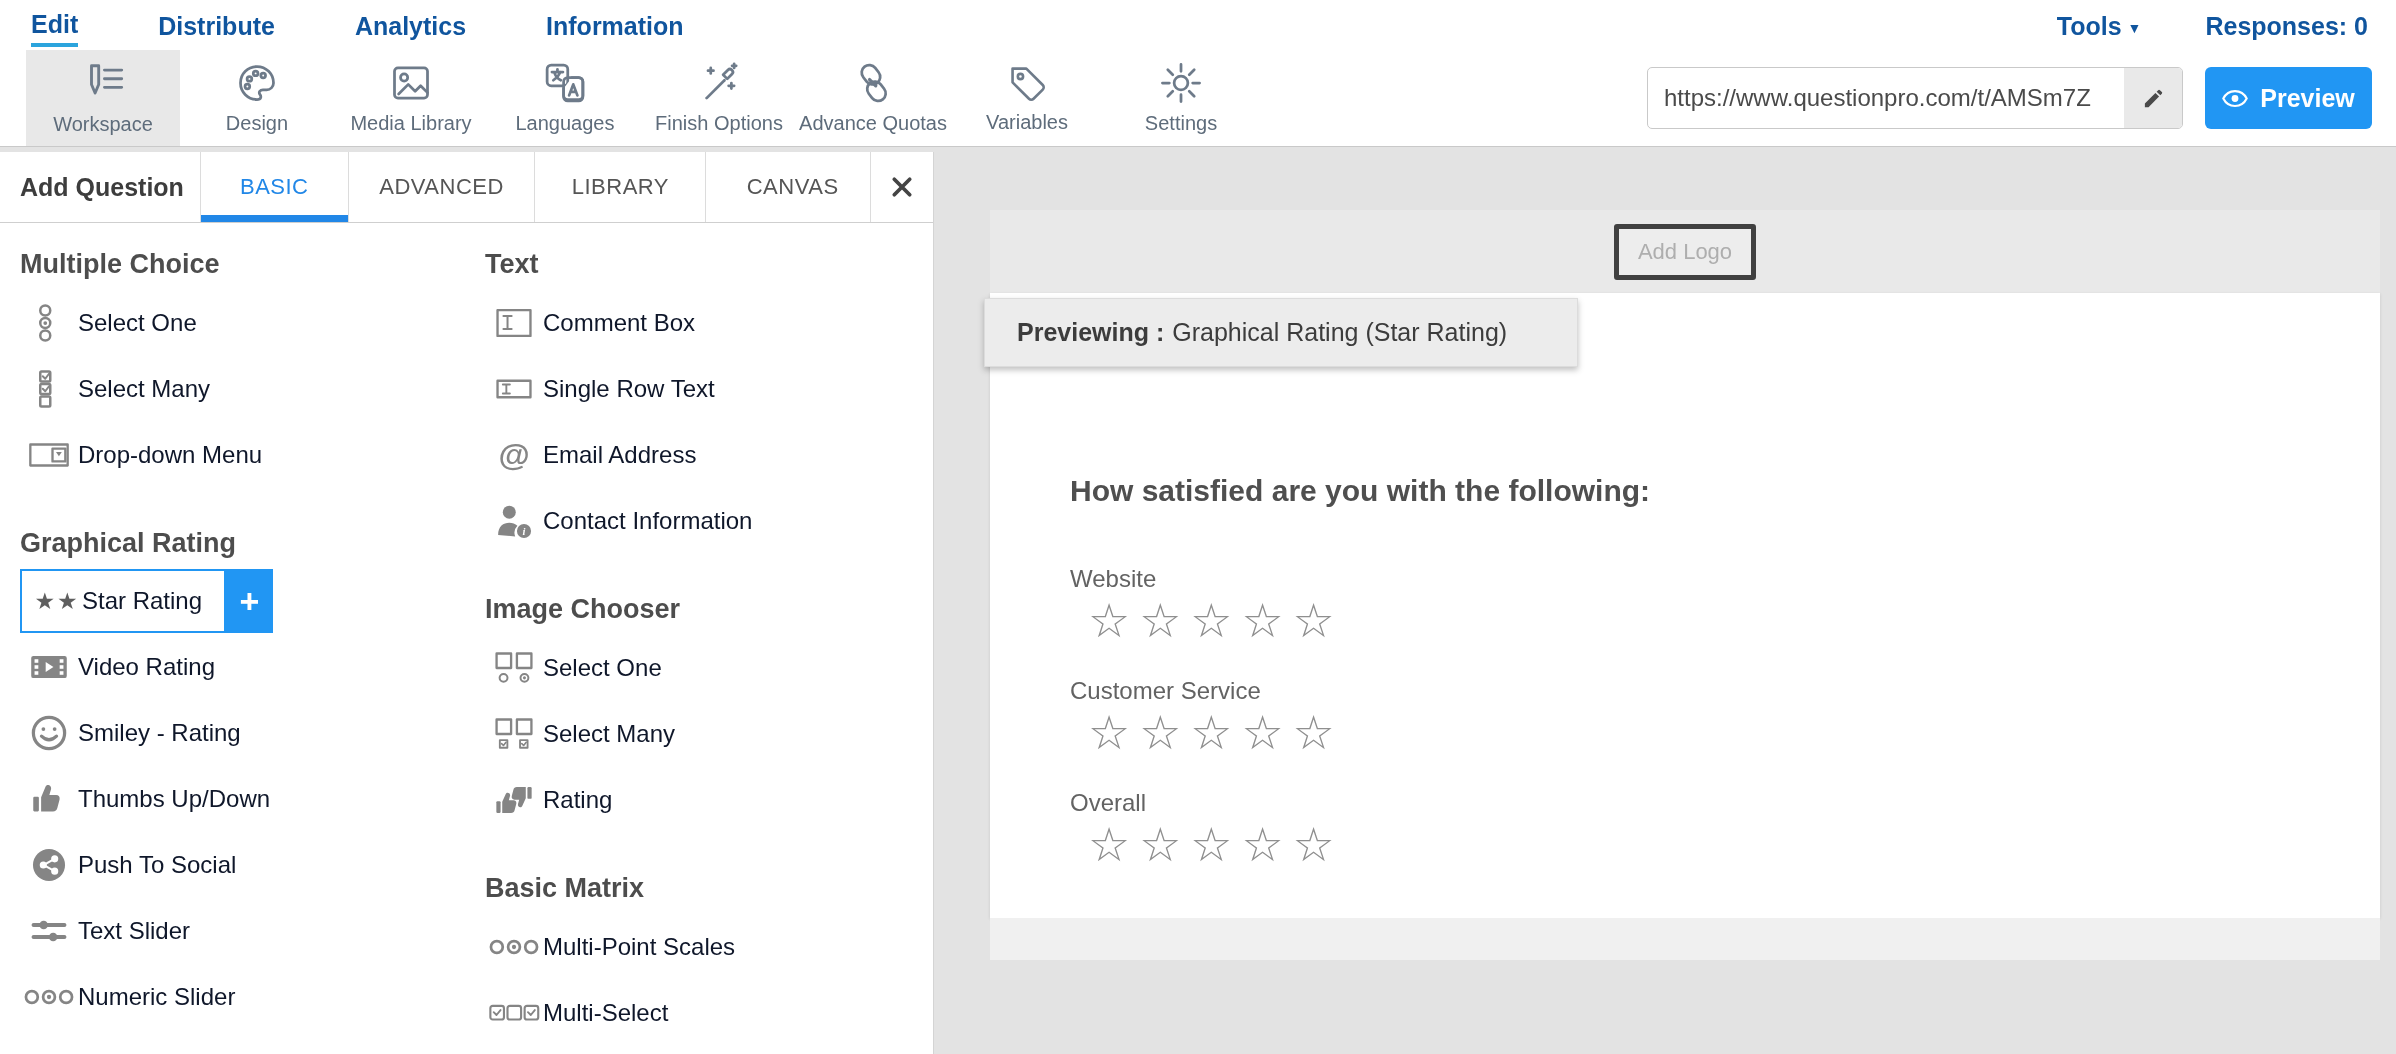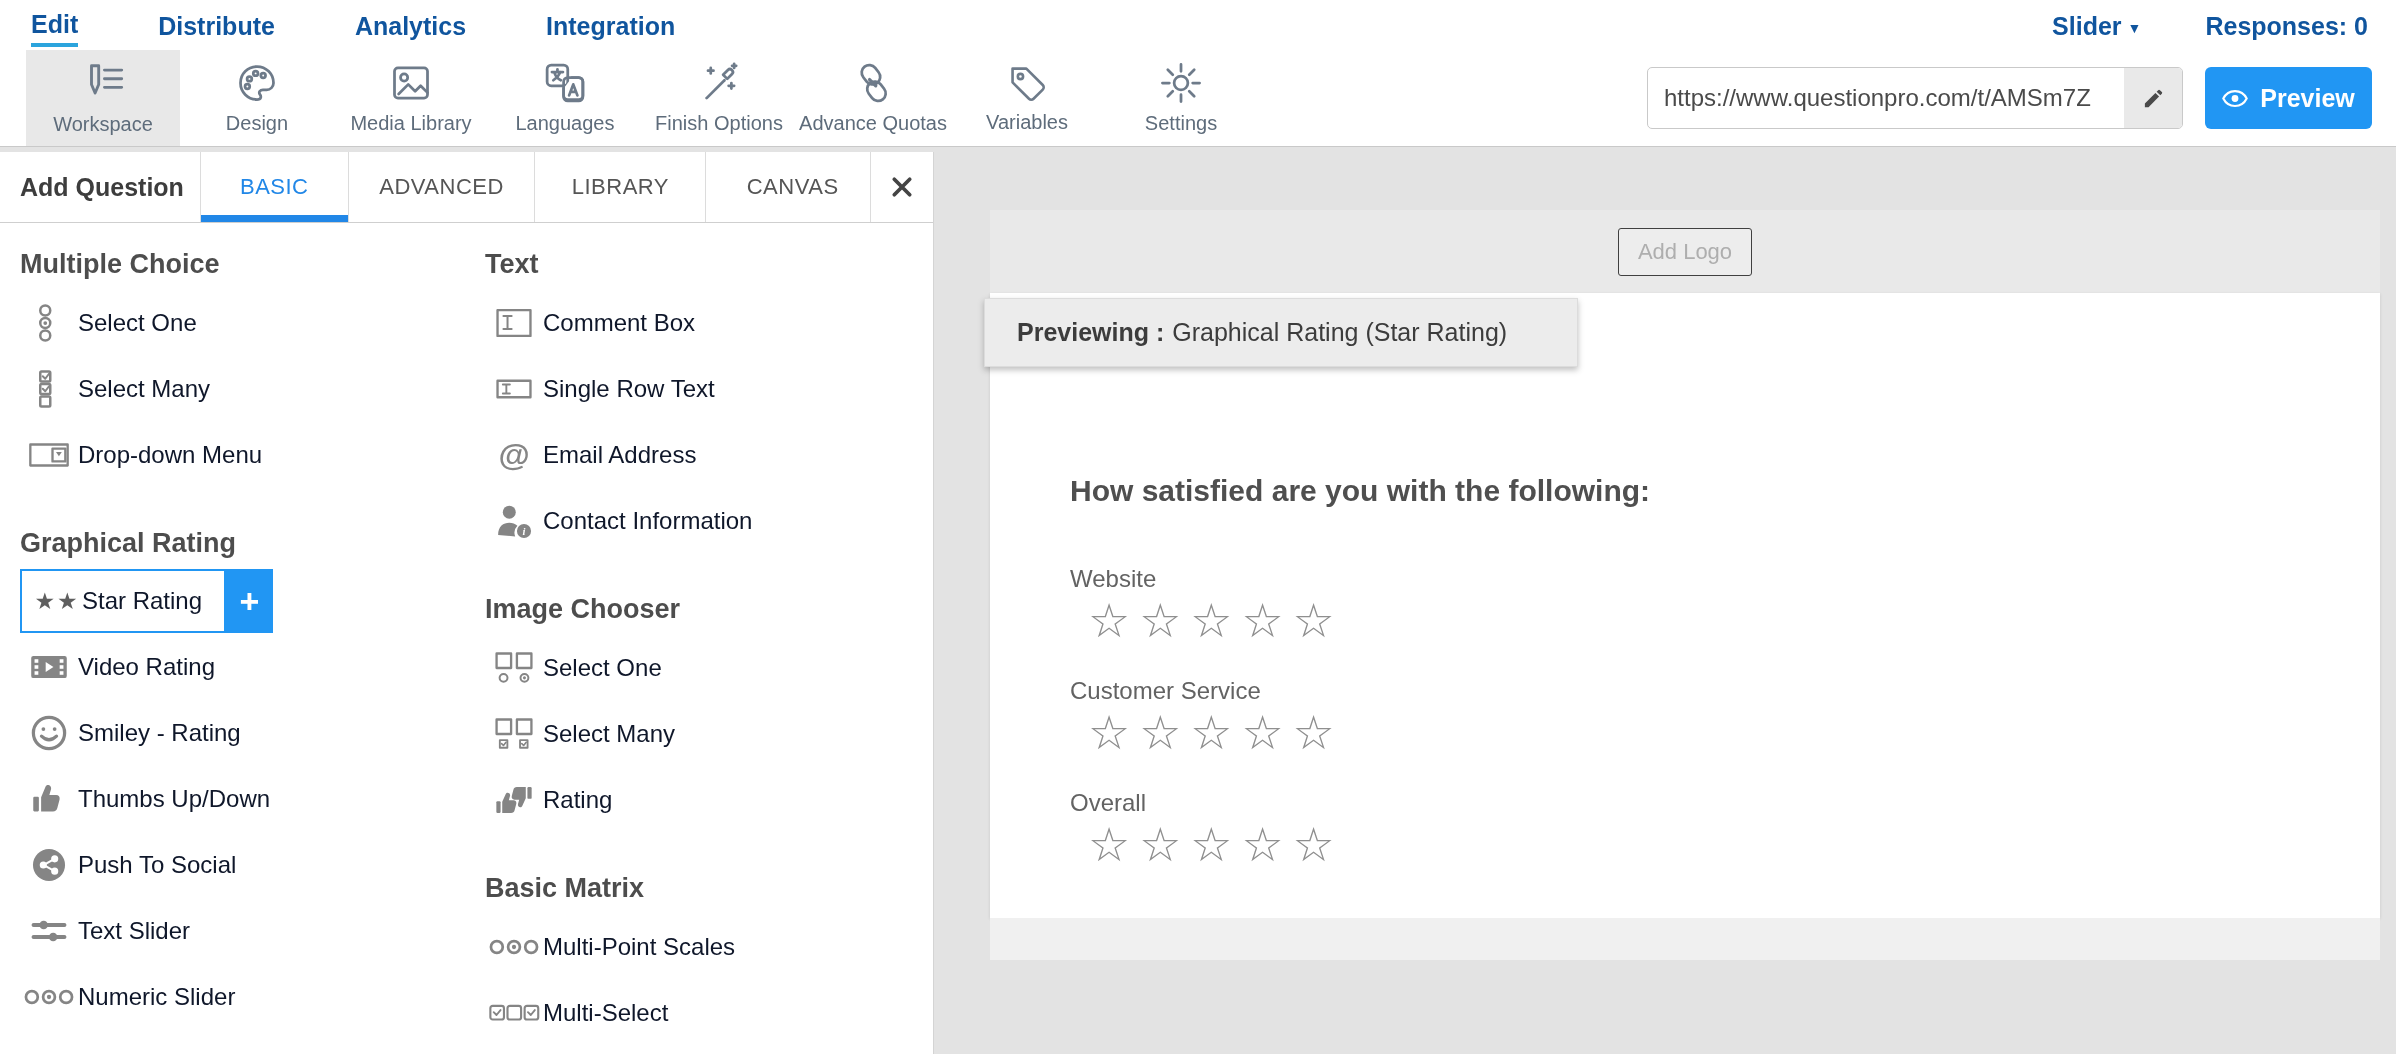--- a/index.html
+++ b/index.html
@@ -75,21 +75,21 @@
     align-items:center; padding-left:10px; cursor:pointer; }
   .sel-box .qicon { width:50px; }
   .plus-btn { width:47px; background:#2196f3; color:#fff; display:flex;
     align-items:center; justify-content:center; font-size:34px; font-weight:700;
     cursor:pointer; }
 
   
   .preview-inner { position:absolute; left:990px; width:1390px; top:0; height:100%; }
   .logo-band { position:absolute; top:63px; height:83px; width:100%;
     background:#e9e9e9; display:flex; align-items:center; justify-content:center; }
-  .add-logo { border:1px solid #404040; background:#ededed; color:#aeaeae;
+  .add-logo { border:5px solid #404040; background:#ededed; color:#aeaeae;
     font-size:22px; padding:10px 19px; border-radius:3px; cursor:pointer;
     font-family:inherit; }
   .preview-card { position:absolute; top:146px; height:625px; width:100%;
     background:#fff; box-shadow:0 1px 3px rgba(0,0,0,.12);
     padding:180px 0 0 80px; }
   .previewing-chip { position:absolute; top:151px; left:-6px; width:594px;
     height:69px; background:#ececec; border:1px solid #dcdcdc;
     box-shadow:0 3px 6px rgba(0,0,0,.25); display:flex; align-items:center;
     padding-left:32px; font-size:25px; color:#3c3c3c; z-index:2; }
   .previewing-chip b { font-weight:700; margin-right:8px; }
@@ -103,24 +103,24 @@
     background:#f0f0f0; }
 </style>
 </head>
 <body>
 
 <div class="topnav">
   <div class="nav-left" id="nav-left">
       <span class="nav-item active">Edit</span>
       <span class="nav-item">Distribute</span>
       <span class="nav-item">Analytics</span>
-      <span class="nav-item">Integration</span>
+      <span class="nav-item">Information</span>
     </div>
   <div class="nav-right">
-    <span class="nav-item"><span>Slider</span><span class="nav-caret">▼</span></span>
+    <span class="nav-item"><span>Tools</span><span class="nav-caret">▼</span></span>
     <span class="nav-item">Responses: 0</span>
   </div>
 </div>
 
 <div class="toolbar">
   <div style="display:flex;" id="toolbar-items">
       <div class="tb-item active">
         <span>
           <svg width="46" height="46" viewBox="0 0 32 32" fill="none" stroke="currentColor" stroke-width="2" stroke-linecap="round" stroke-linejoin="round">
             <path d="M8 4h5v13l-2.5 6L8 17z"></path>

